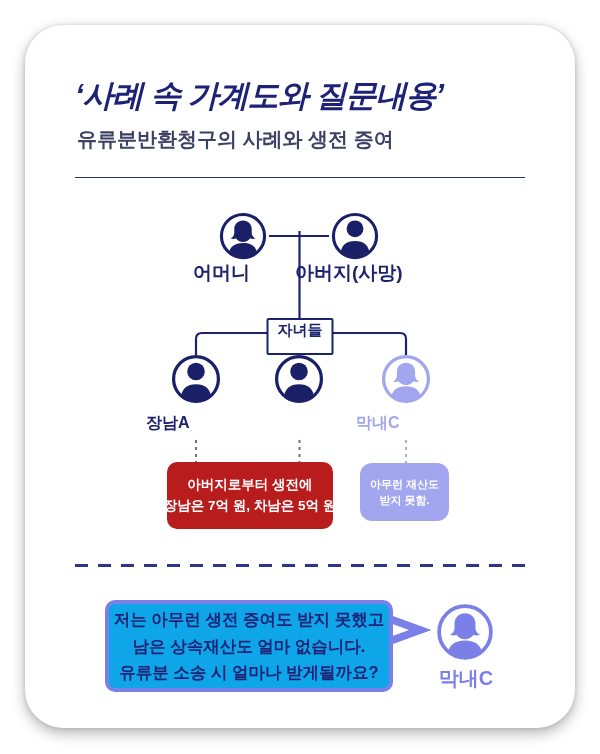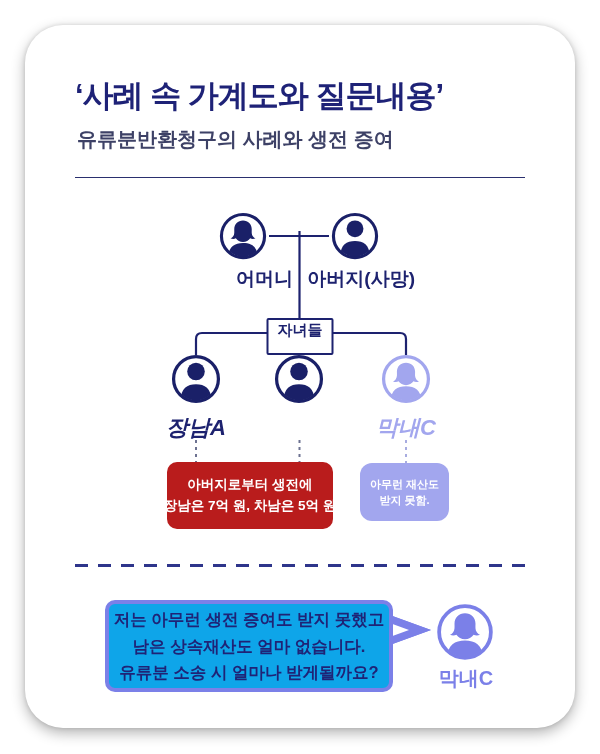--- a/index.html
+++ b/index.html
@@ -9,44 +9,43 @@
   .card {
     position:absolute; left:25px; top:25px; width:550px; height:703px;
     background:#ffffff; border-radius:38px;
     box-shadow:0 5px 14px rgba(0,0,0,0.30), 0 0 4px rgba(0,0,0,0.12);
   }
   .abs { position:absolute; }
 
   .title {
     left:50px; top:50px; width:460px;
     font-size:31px; font-weight:800; letter-spacing:-1px;
-    color:#1e2277; white-space:nowrap;
+    color:#1e2277; white-space:nowrap;font-style:italic;
   }
   .subtitle {
     left:52px; top:101px; width:420px;
     font-size:20px; font-weight:700; color:#3d4166;
   }
   .hr { left:50px; top:152px; width:450px; height:0; border-top:1.6px solid #2a2f6e; }
 
   svg.connectors { left:0; top:0; width:550px; height:703px; pointer-events:none; }
 
   .avatar { display:block; }
   .av-navy  .ring { stroke:#1a2068; } .av-navy  .sil { fill:#1a2068; }
   .av-light .ring { stroke:#a2a6ee; } .av-light .sil { fill:#a2a6ee; }
   .av-med   .ring { stroke:#7b80e8; } .av-med   .sil { fill:#7b80e8; }
   .ring { fill:#ffffff; stroke-width:4; }
 
   .plabel {
-    top:241px; text-align:right; font-size:19px; font-weight:700; color:#1d226f;
+    top:235px; text-align:left; font-size:19px; font-weight:700; color:#1d226f;
     white-space:nowrap;
   }
   .clabel {
-    top:388px; width:100px; text-align:center; font-size:22px; font-weight:700; color:#1d226f;
+    top:388px; width:100px; font-size:16px; font-weight:700; color:#1d226f;
     white-space:nowrap;
-    font-style:italic;
   }
   .clabel.light { color:#a2a6ee; }
 
   .group-box {
     left:275px; top:293px; transform:translateX(-50%);
     background:#ffffff; border:2.5px solid #1d226f; border-radius:2px;
     padding:1px 9px 13px 9px;
     font-size:15px; font-weight:800; color:#1d226f; white-space:nowrap;
     z-index:3;
   }

